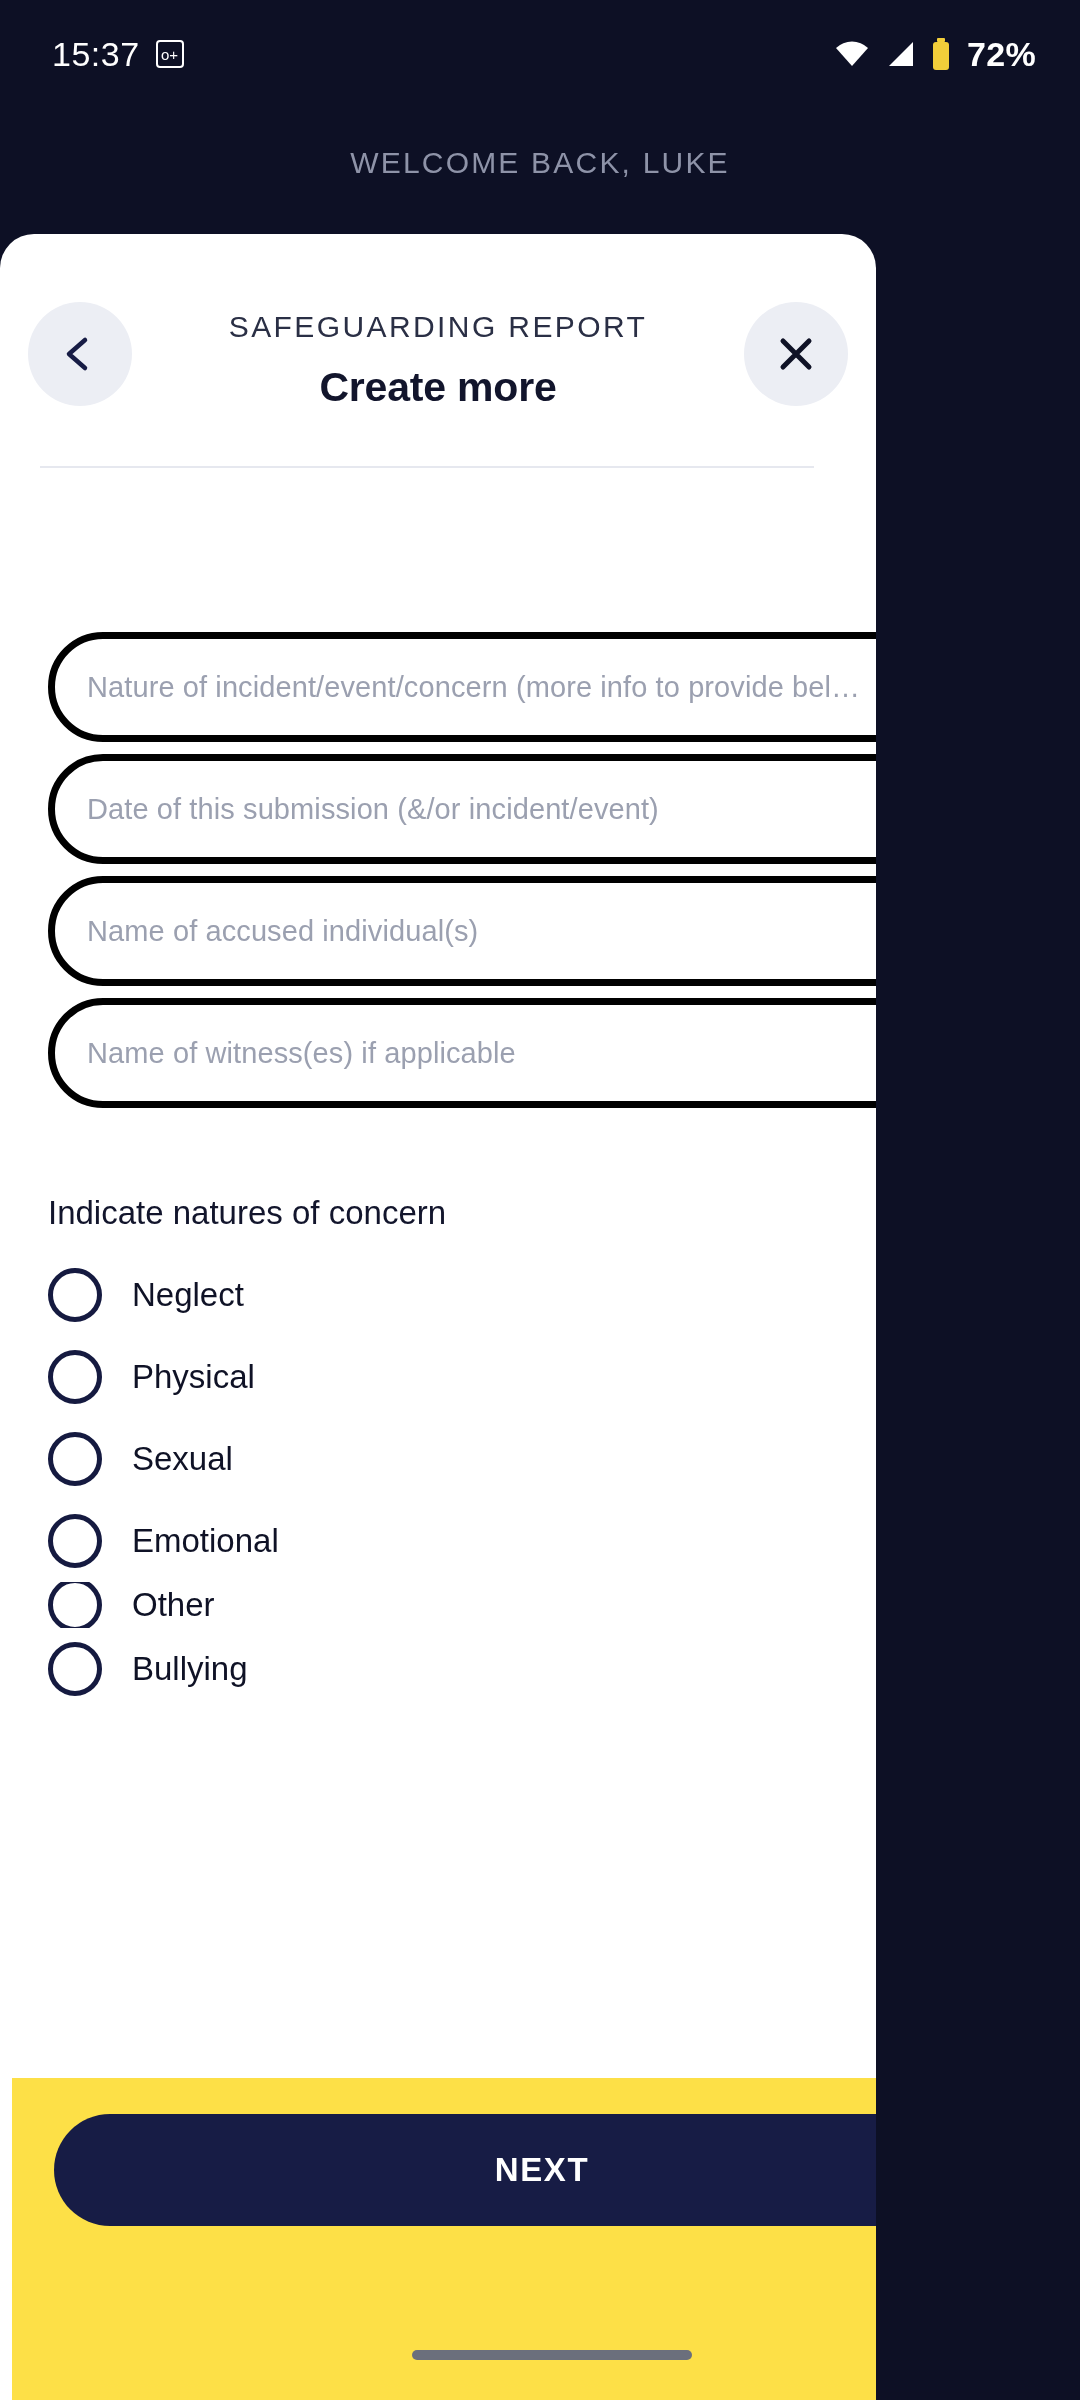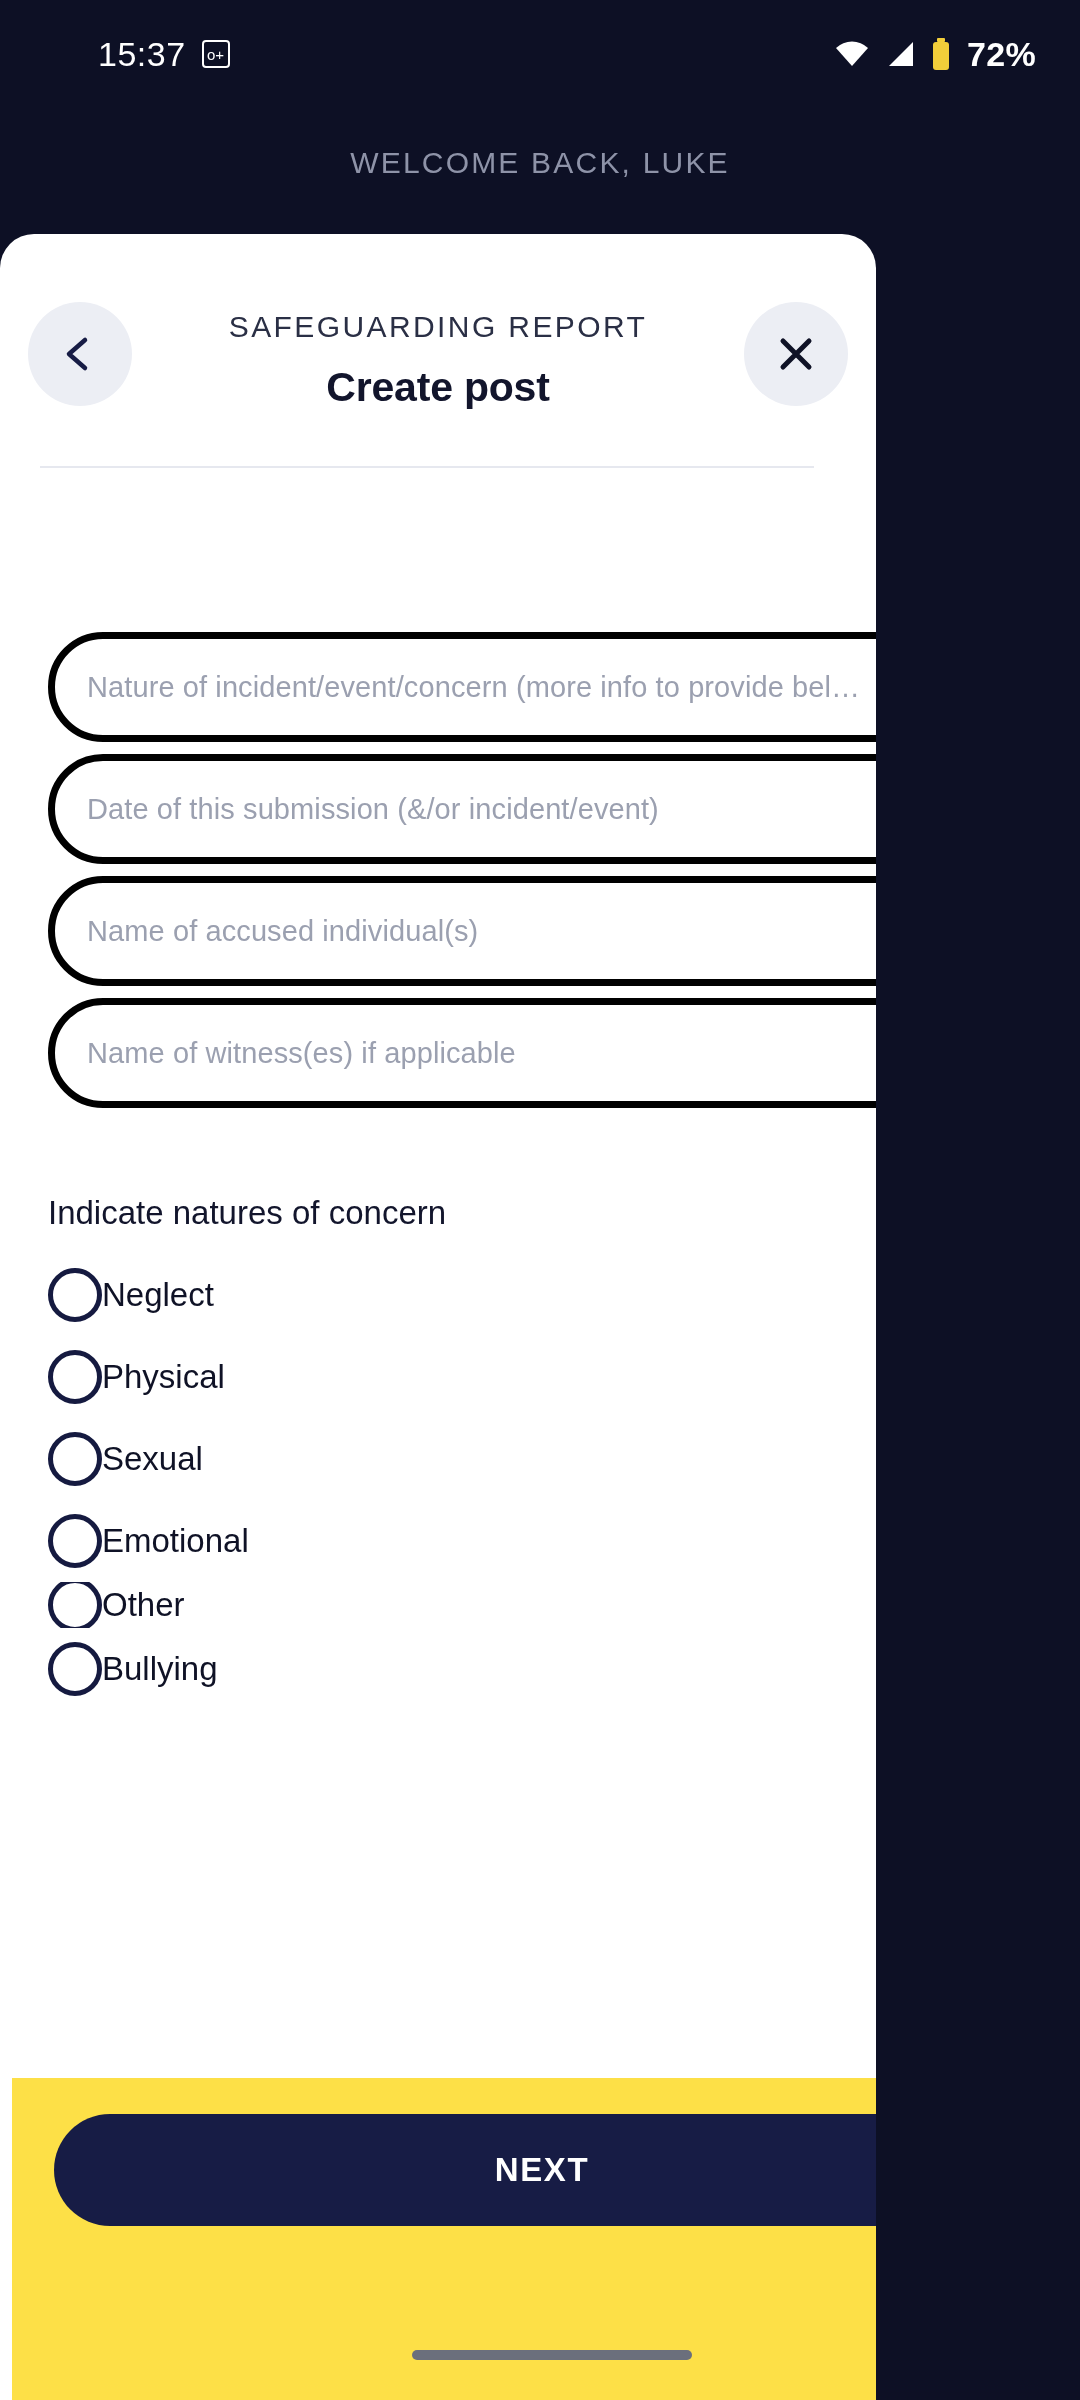--- a/index.html
+++ b/index.html
@@ -21,21 +21,20 @@
   
   .statusbar {
     position: absolute;
     top: 0; left: 0; right: 0;
     height: 108px;
     display: flex;
     align-items: center;
     justify-content: space-between;
     padding: 0 44px 0 52px;
     color: #ffffff;
-    margin-left: 46px;
   }
   .status-left {
     display: flex;
     align-items: center;
     gap: 16px;
   }
   .clock { font-size: 34px; letter-spacing: 0.5px; }
   .notif-icon {
     width: 28px; height: 28px;
     border: 2.5px solid #ffffff;
@@ -171,20 +170,21 @@
     color: #12152c;
   }
 
   .radio-list {
     margin-top: 22px;
     padding-left: 48px;
   }
   .radio-row {
     display: flex;
     align-items: center;
+    gap: 30px;
     height: 82px;
     cursor: pointer;
   }
   .radio {
     width: 54px; height: 54px;
     border: 5px solid #151a40;
     border-radius: 50%;
     flex: 0 0 auto;
     background: #fff;
   }
@@ -273,21 +273,21 @@
       <div class="circle-btn back-btn">
         <span>
           <svg class="si" width="40" height="40" viewBox="0 0 40 40">
             <path d="M25 6 L9 20 L25 34" fill="none" stroke="#171c45" stroke-width="4.5" stroke-linecap="round" stroke-linejoin="round"></path>
           </svg>
         </span>
       </div>
 
       <div class="sheet-title-wrap">
         <div class="kicker">SAFEGUARDING REPORT</div>
-        <div class="page-title">Create post</div>
+        <div class="page-title">Create more</div>
       </div>
 
       <div class="circle-btn close-btn">
         <span>
           <svg class="si" width="44" height="44" viewBox="0 0 44 44">
             <path d="M9 9 L35 35 M35 9 L9 35" fill="none" stroke="#0f1226" stroke-width="5" stroke-linecap="round"></path>
           </svg>
         </span>
       </div>
 

